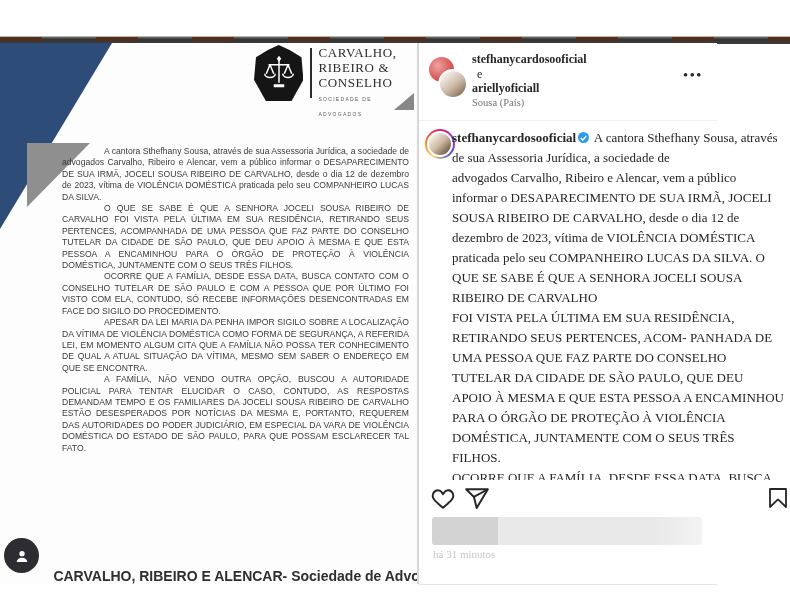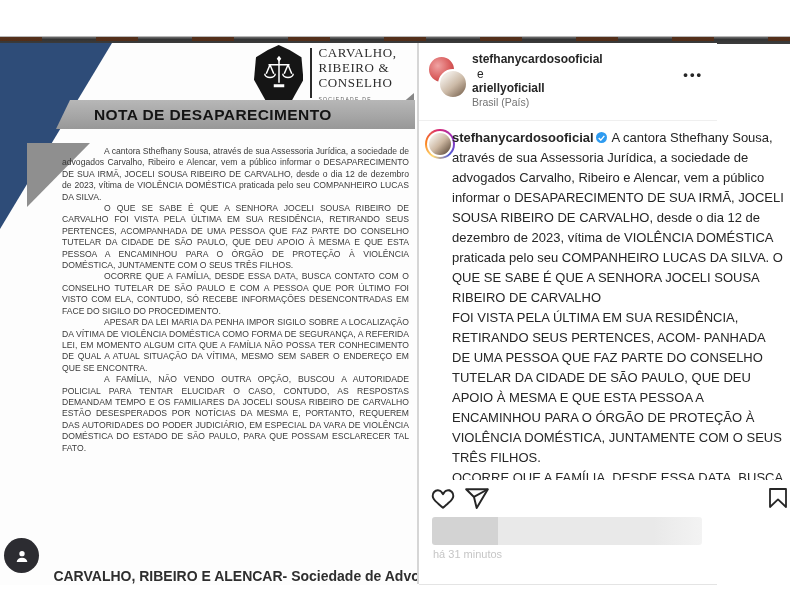--- a/index.html
+++ b/index.html
@@ -40,21 +40,21 @@
             font-size:14px;font-weight:bold;color:#2e2e2e;padding-left:44px;}
 
   
   .avatar-float{position:absolute;left:4px;top:538px;width:35px;height:35px;border-radius:50%;
             background:#2c2c31;display:flex;align-items:center;justify-content:center;cursor:pointer;}
 
   
   .vdivider{position:absolute;left:417px;top:43px;width:2px;height:541px;background:#d6d6d6;}
 
   
-  .panel{position:absolute;left:419px;top:43px;width:298px;height:557px;background:#fff;}
+  .panel{position:absolute;left:419px;top:43px;width:298px;height:557px;background:#fff;font-family:Liberation Serif, serif;}
   .hdr-av{position:absolute;border-radius:50%;border:2px solid #fff;}
   .hdr-av.back{left:8px;top:12px;width:25px;height:25px;
       background:radial-gradient(circle at 35% 35%,#f0a3a3,#d95b5b 55%,#a83232);}
   .hdr-av.front{left:19px;top:26px;width:26px;height:26px;
       background:linear-gradient(140deg,#efe9e2 20%,#cbb9a6 55%,#6e5844);}
   .hdr-names{position:absolute;left:53px;top:9px;font-size:12px;line-height:14.5px;color:#262626;font-weight:bold;}
   .hdr-connector{font-weight:normal;padding-left:5px;}
   .hdr-loc{font-size:10.5px;line-height:13px;color:#737373;font-weight:normal;}
   .more-btn{position:absolute;right:14px;top:24px;font-size:13px;letter-spacing:2px;color:#262626;cursor:pointer;font-weight:bold;}
   .hdr-divider{position:absolute;left:0;top:77px;width:100%;height:1px;background:#efefef;}
@@ -111,23 +111,20 @@
       <div class="logo-div"></div>
       <div class="logo-text">
         <div>CARVALHO,</div>
         <div>RIBEIRO &amp;</div>
         <div>CONSELHO</div>
         <div class="logo-sub">SOCIEDADE DE ADVOGADOS</div>
       </div>
     </div>
 
     <div class="ribbon-fold"></div>
-    <div class="banner">
-      <span>NOTA DE DESAPARECIMENTO</span>
-    </div>
 
     <div class="doc-body">
       <p>A cantora Sthefhany Sousa, através de sua Assessoria Jurídica, a sociedade de advogados Carvalho, Ribeiro e Alencar, vem a público informar o DESAPARECIMENTO DE SUA IRMÃ, JOCELI SOUSA RIBEIRO DE CARVALHO, desde o dia 12 de dezembro de 2023, vítima de VIOLÊNCIA DOMÉSTICA praticada pelo seu COMPANHEIRO LUCAS DA SILVA.</p>
       <p>O QUE SE SABE É QUE A SENHORA JOCELI SOUSA RIBEIRO DE CARVALHO FOI VISTA PELA ÚLTIMA EM SUA RESIDÊNCIA, RETIRANDO SEUS PERTENCES, ACOMPANHADA DE UMA PESSOA QUE FAZ PARTE DO CONSELHO TUTELAR DA CIDADE DE SÃO PAULO, QUE DEU APOIO À MESMA E QUE ESTA PESSOA A ENCAMINHOU PARA O ÓRGÃO DE PROTEÇÃO À VIOLÊNCIA DOMÉSTICA, JUNTAMENTE COM O SEUS TRÊS FILHOS.</p>
       <p>OCORRE QUE A FAMÍLIA, DESDE ESSA DATA, BUSCA CONTATO COM O CONSELHO TUTELAR DE SÃO PAULO E COM A PESSOA QUE POR ÚLTIMO FOI VISTO COM ELA, CONTUDO, SÓ RECEBE INFORMAÇÕES DESENCONTRADAS EM FACE DO SIGILO DO PROCEDIMENTO.</p>
       <p>APESAR DA LEI MARIA DA PENHA IMPOR SIGILO SOBRE A LOCALIZAÇÃO DA VÍTIMA DE VIOLÊNCIA DOMÉSTICA COMO FORMA DE SEGURANÇA, A REFERIDA LEI, EM MOMENTO ALGUM CITA QUE A FAMÍLIA NÃO POSSA TER CONHECIMENTO DE QUAL A ATUAL SITUAÇÃO DA VÍTIMA, MESMO SEM SABER O ENDEREÇO EM QUE SE ENCONTRA.</p>
       <p>A FAMÍLIA, NÃO VENDO OUTRA OPÇÃO, BUSCOU A AUTORIDADE POLICIAL PARA TENTAR ELUCIDAR O CASO, CONTUDO, AS RESPOSTAS DEMANDAM TEMPO E OS FAMILIARES DA JOCELI SOUSA RIBEIRO DE CARVALHO ESTÃO DESESPERADOS POR NOTÍCIAS DA MESMA E, PORTANTO, REQUEREM DAS AUTORIDADES DO PODER JUDICIÁRIO, EM ESPECIAL DA VARA DE VIOLÊNCIA DOMÉSTICA DO ESTADO DE SÃO PAULO, PARA QUE POSSAM ESCLARECER TAL FATO.</p>
     </div>
 
     <div class="doc-sign">CARVALHO, RIBEIRO E ALENCAR- Sociedade de Advogados</div>
@@ -143,21 +140,21 @@
   <div class="vdivider"></div>
 
   <div class="panel">
 
     <div class="hdr-av back"></div>
     <div class="hdr-av front"></div>
     <div class="hdr-names">
       <div>stefhanycardosooficial</div>
       <div class="hdr-connector">e</div>
       <div>ariellyoficiall</div>
-      <div class="hdr-loc">Brasil (País)</div>
+      <div class="hdr-loc">Sousa (País)</div>
     </div>
     <div class="more-btn">•••</div>
     <div class="hdr-divider"></div>
 
     <div class="cap-ring">
       <div class="gap">
         <div class="pic"></div>
       </div>
     </div>
     <div class="caption">

